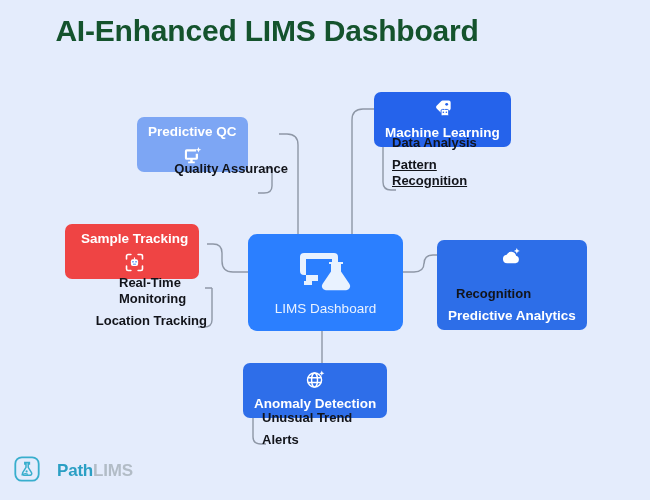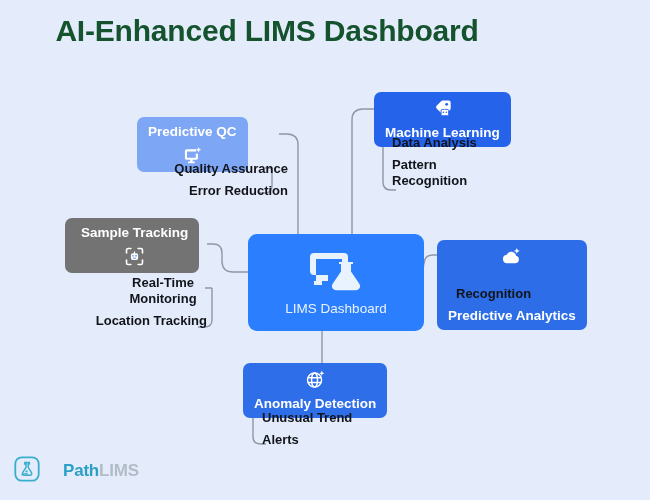--- a/index.html
+++ b/index.html
@@ -58,30 +58,30 @@
     color: #ffffff;
     font-size: 13.5px;
     font-weight: bold;
     white-space: nowrap;
     flex-direction: column;
   }
   .node .icon { display: flex; align-items: center; }
 
   .node-ml   { background: #2563eb; left: 374px; top: 92px;  }
   .node-qc   { background: #7da6f4; left: 137px; top: 117px; }
-  .node-st   { background: #737373; left: 65px;  top: 218px; padding-left: 16px; }
+  .node-st   { background: #ef4444; left: 65px;  top: 224px; padding-left: 16px; }
   .node-pa   { background: #2d6ee8; left: 437px; top: 240px; gap: 42px; }
   .node-ad   { background: #2e6ee9; left: 243px; top: 363px; justify-content: center; }
 
   
   .center-node {
     position: absolute;
     left: 248px;
     top: 234px;
-    width: 176px;
+    width: 155px;
     height: 97px;
     background: #2b7fff;
     border-radius: 9px;
     display: flex;
     flex-direction: column;
     align-items: center;
     justify-content: center;
     gap: 6px;
   }
   .center-node .center-label {
@@ -93,38 +93,38 @@
   
   .subs {
     position: absolute;
     display: flex;
     flex-direction: column;
     font-size: 13px;
     font-weight: bold;
     color: #12141a;
     line-height: 1.22;
   }
-  .subs.right-align { align-items: flex-end; text-align: center; }
+  .subs.right-align { align-items: flex-end; text-align: left; }
   .subs.left-align  { align-items: flex-start; text-align: left; }
   .subs .sub { margin: 3px 0; }
 
   .subs-ml { left: 392px; top: 132px; }
   .subs-qc { left: 110px; top: 158px; width: 178px; }
   .subs-st { left: 55px;  top: 272px; width: 152px; }
   .subs-pa { left: 456px; top: 283px; }
   .subs-ad { left: 262px; top: 407px; }
 
   
   .logo {
     position: absolute;
     left: 14px;
     bottom: 14px;
     display: flex;
     align-items: center;
-    gap: 23px;
+    gap: 17px;
   }
   .logo-text { font-size: 17px; font-weight: bold; color: #2b9fc4; letter-spacing: -0.2px; }
   .logo-text .lims { color: #b2bcc6; font-weight: bold; }
 </style>
 </head>
 <body>
 
 <div id="canvas">
 
   <div class="title">AI-Enhanced LIMS Dashboard</div>
@@ -170,35 +170,34 @@
         <rect x="8.5" y="11" width="8" height="6.6" rx="1.4" fill="#ffffff" stroke="#2563eb" stroke-width="1"></rect>
         <circle cx="10.9" cy="14" r="0.85" fill="#2563eb"></circle>
         <circle cx="14.1" cy="14" r="0.85" fill="#2563eb"></circle>
         <rect x="11.8" y="9.2" width="1" height="1.9" fill="#ffffff"></rect>
       </svg>
     </span>
     <span>Machine Learning</span>
   </div>
   <div class="subs subs-ml left-align">
     <span class="sub">Data Analysis</span>
-    <span class="sub" style="max-width:78px;">Pattern Recognition</span>
+    <span class="sub" style="max-width:78px;text-decoration:underline;">Pattern Recognition</span>
   </div>
 
   <div class="node node-qc">
     <span>Predictive QC</span>
     <span class="icon">
       <svg width="19" height="19" viewBox="0 0 20 20">
         <path d="M2.4 3.4 h11.4 v2.4 h-9.6 v6.6 h9.2 v-4.2 h2.4 v4.4 a2 2 0 0 1 -2 2 h-3.6 v1.6 h2.2 v2 h-7 v-2 h2.2 v-1.6 h-3.6 a2 2 0 0 1 -2 -2 v-7.2 a2 2 0 0 1 2 -2 z" fill="#ffffff"></path>
         <path d="M16.3 1 l0.85 2.1 l2.1 0.85 l-2.1 0.85 l-0.85 2.1 l-0.85 -2.1 l-2.1 -0.85 l2.1 -0.85 z" fill="#ffffff"></path>
       </svg>
     </span>
   </div>
   <div class="subs subs-qc right-align">
     <span class="sub">Quality Assurance</span>
-    <span class="sub">Error Reduction</span>
   </div>
 
   <div class="node node-st">
     <span>Sample Tracking</span>
     <span class="icon">
       <svg width="19" height="19" viewBox="0 0 20 20">
         <g stroke="#ffffff" stroke-width="1.7" fill="none" stroke-linecap="round">
           <path d="M1.6 6.2 v-3 a1.6 1.6 0 0 1 1.6 -1.6 h3"></path>
           <path d="M18.4 6.2 v-3 a1.6 1.6 0 0 0 -1.6 -1.6 h-3"></path>
           <path d="M1.6 13.8 v3 a1.6 1.6 0 0 0 1.6 1.6 h3"></path>

